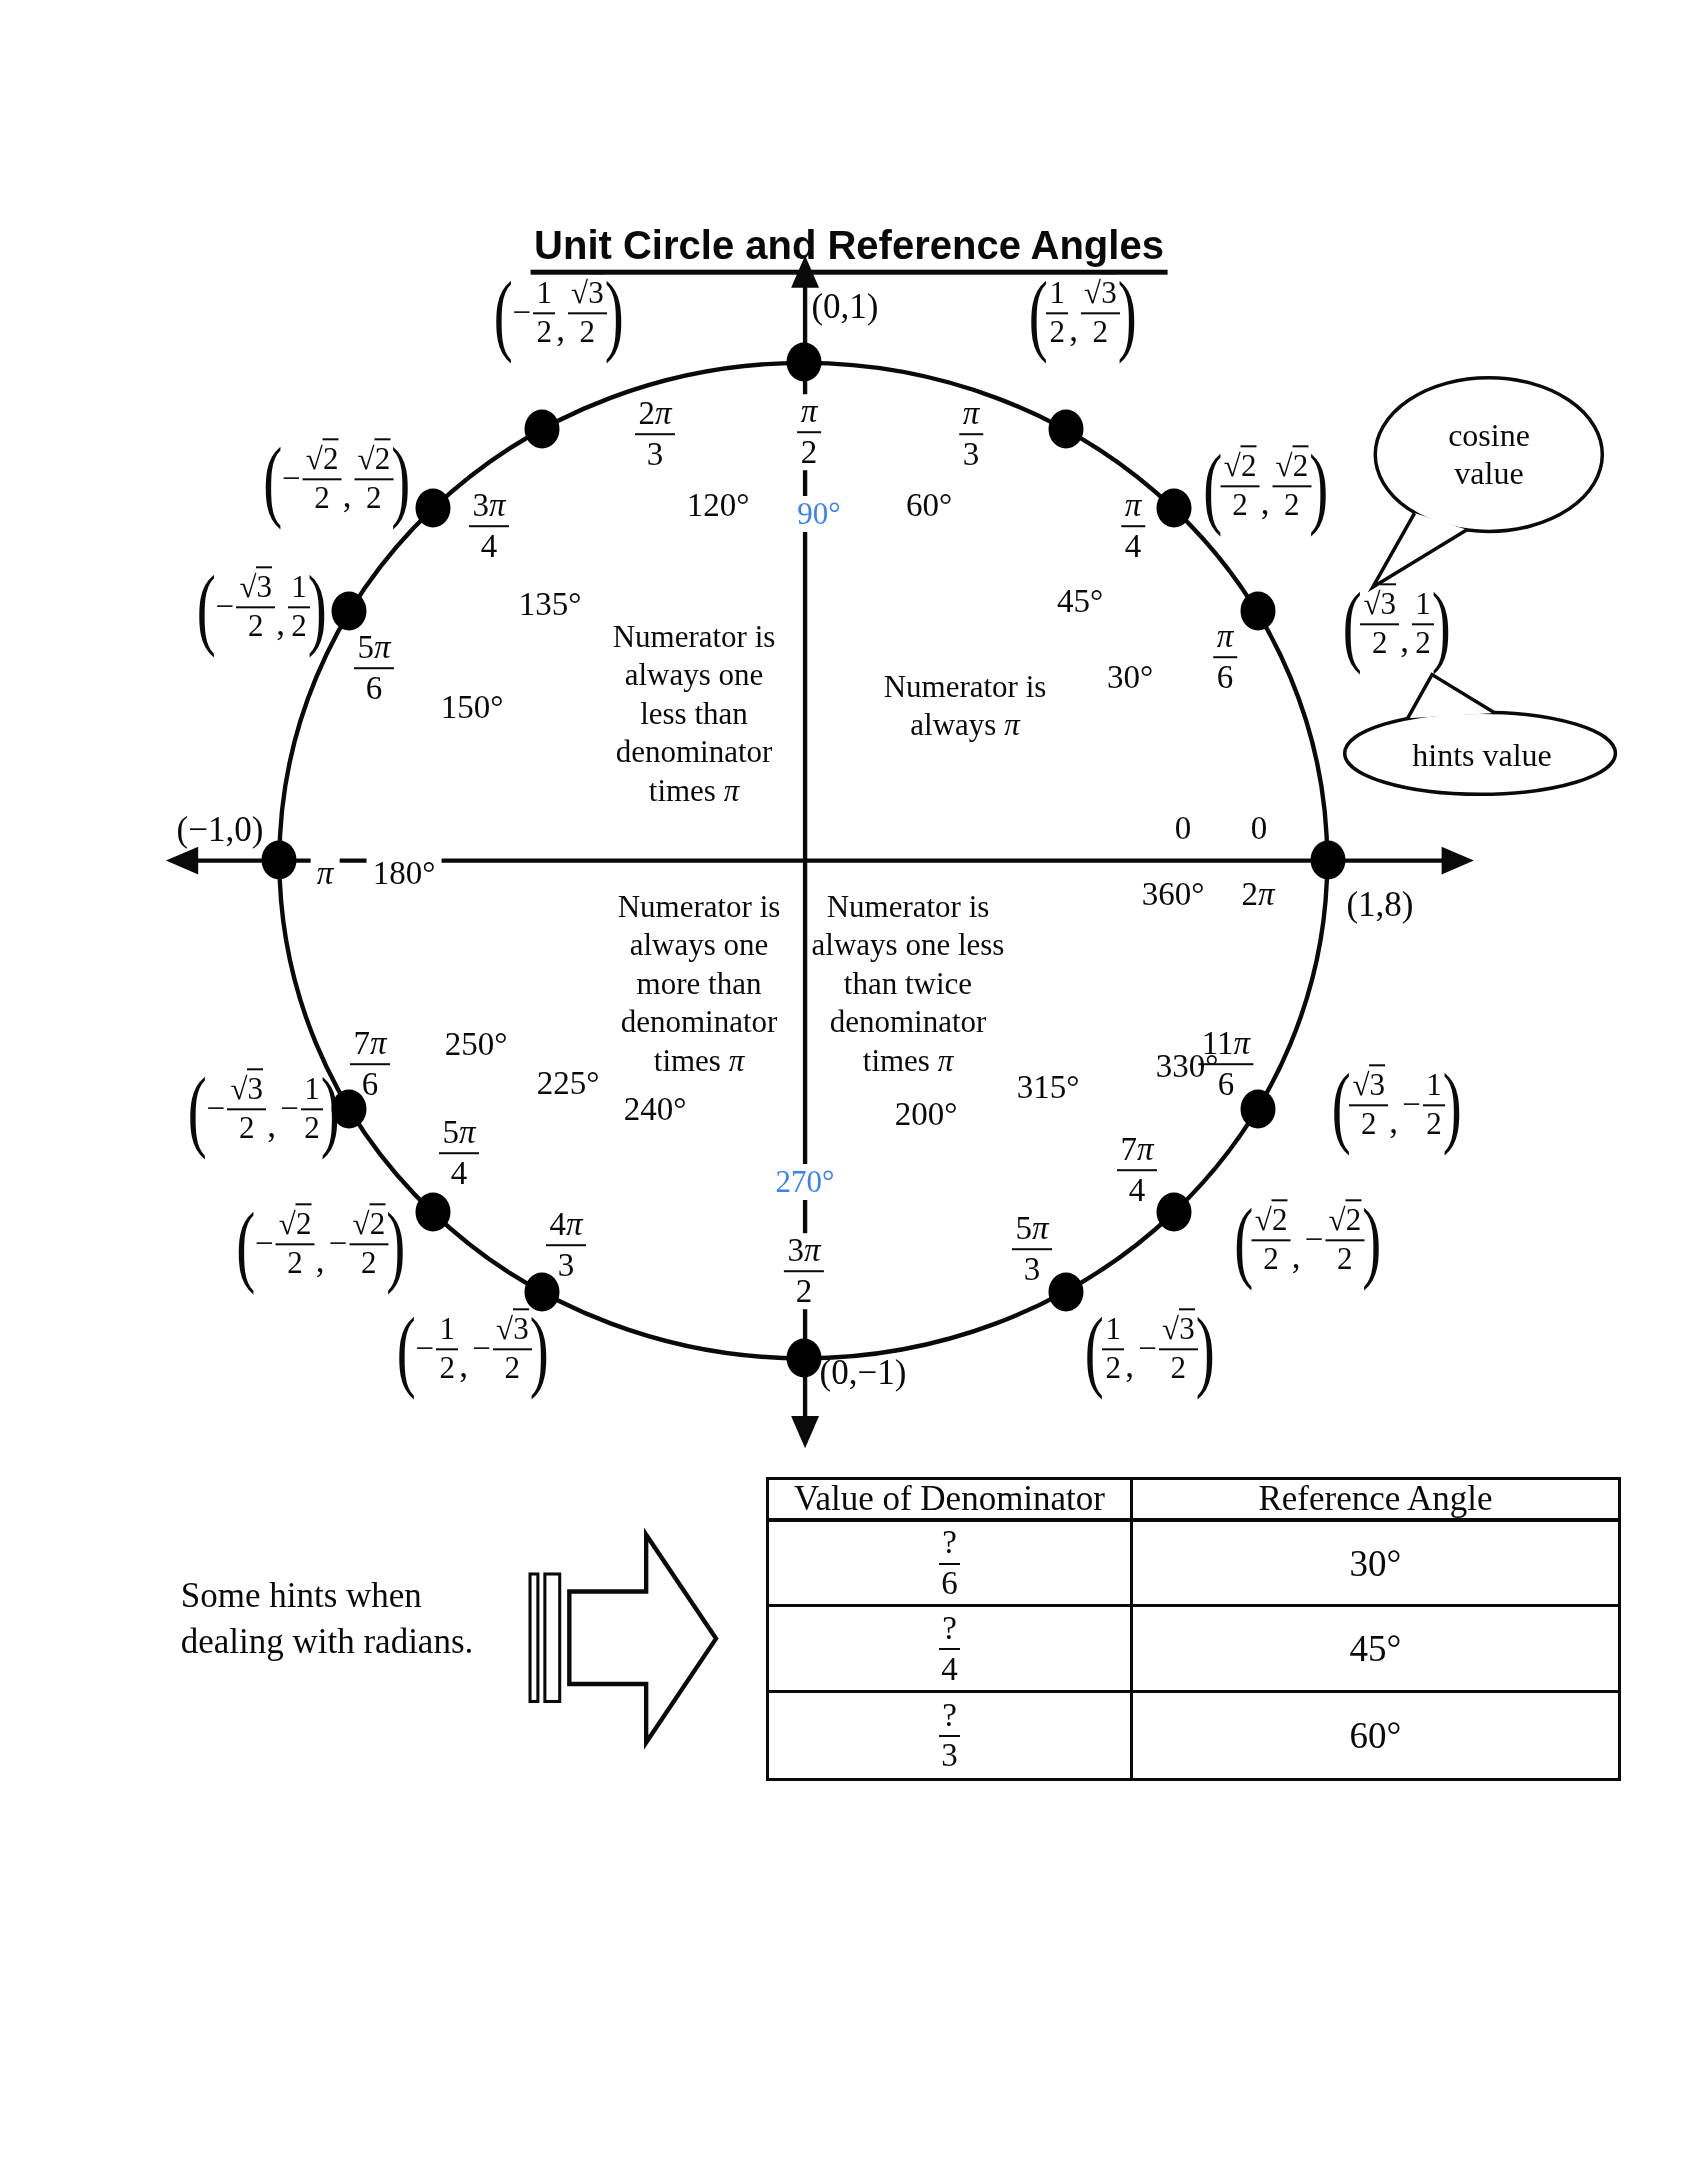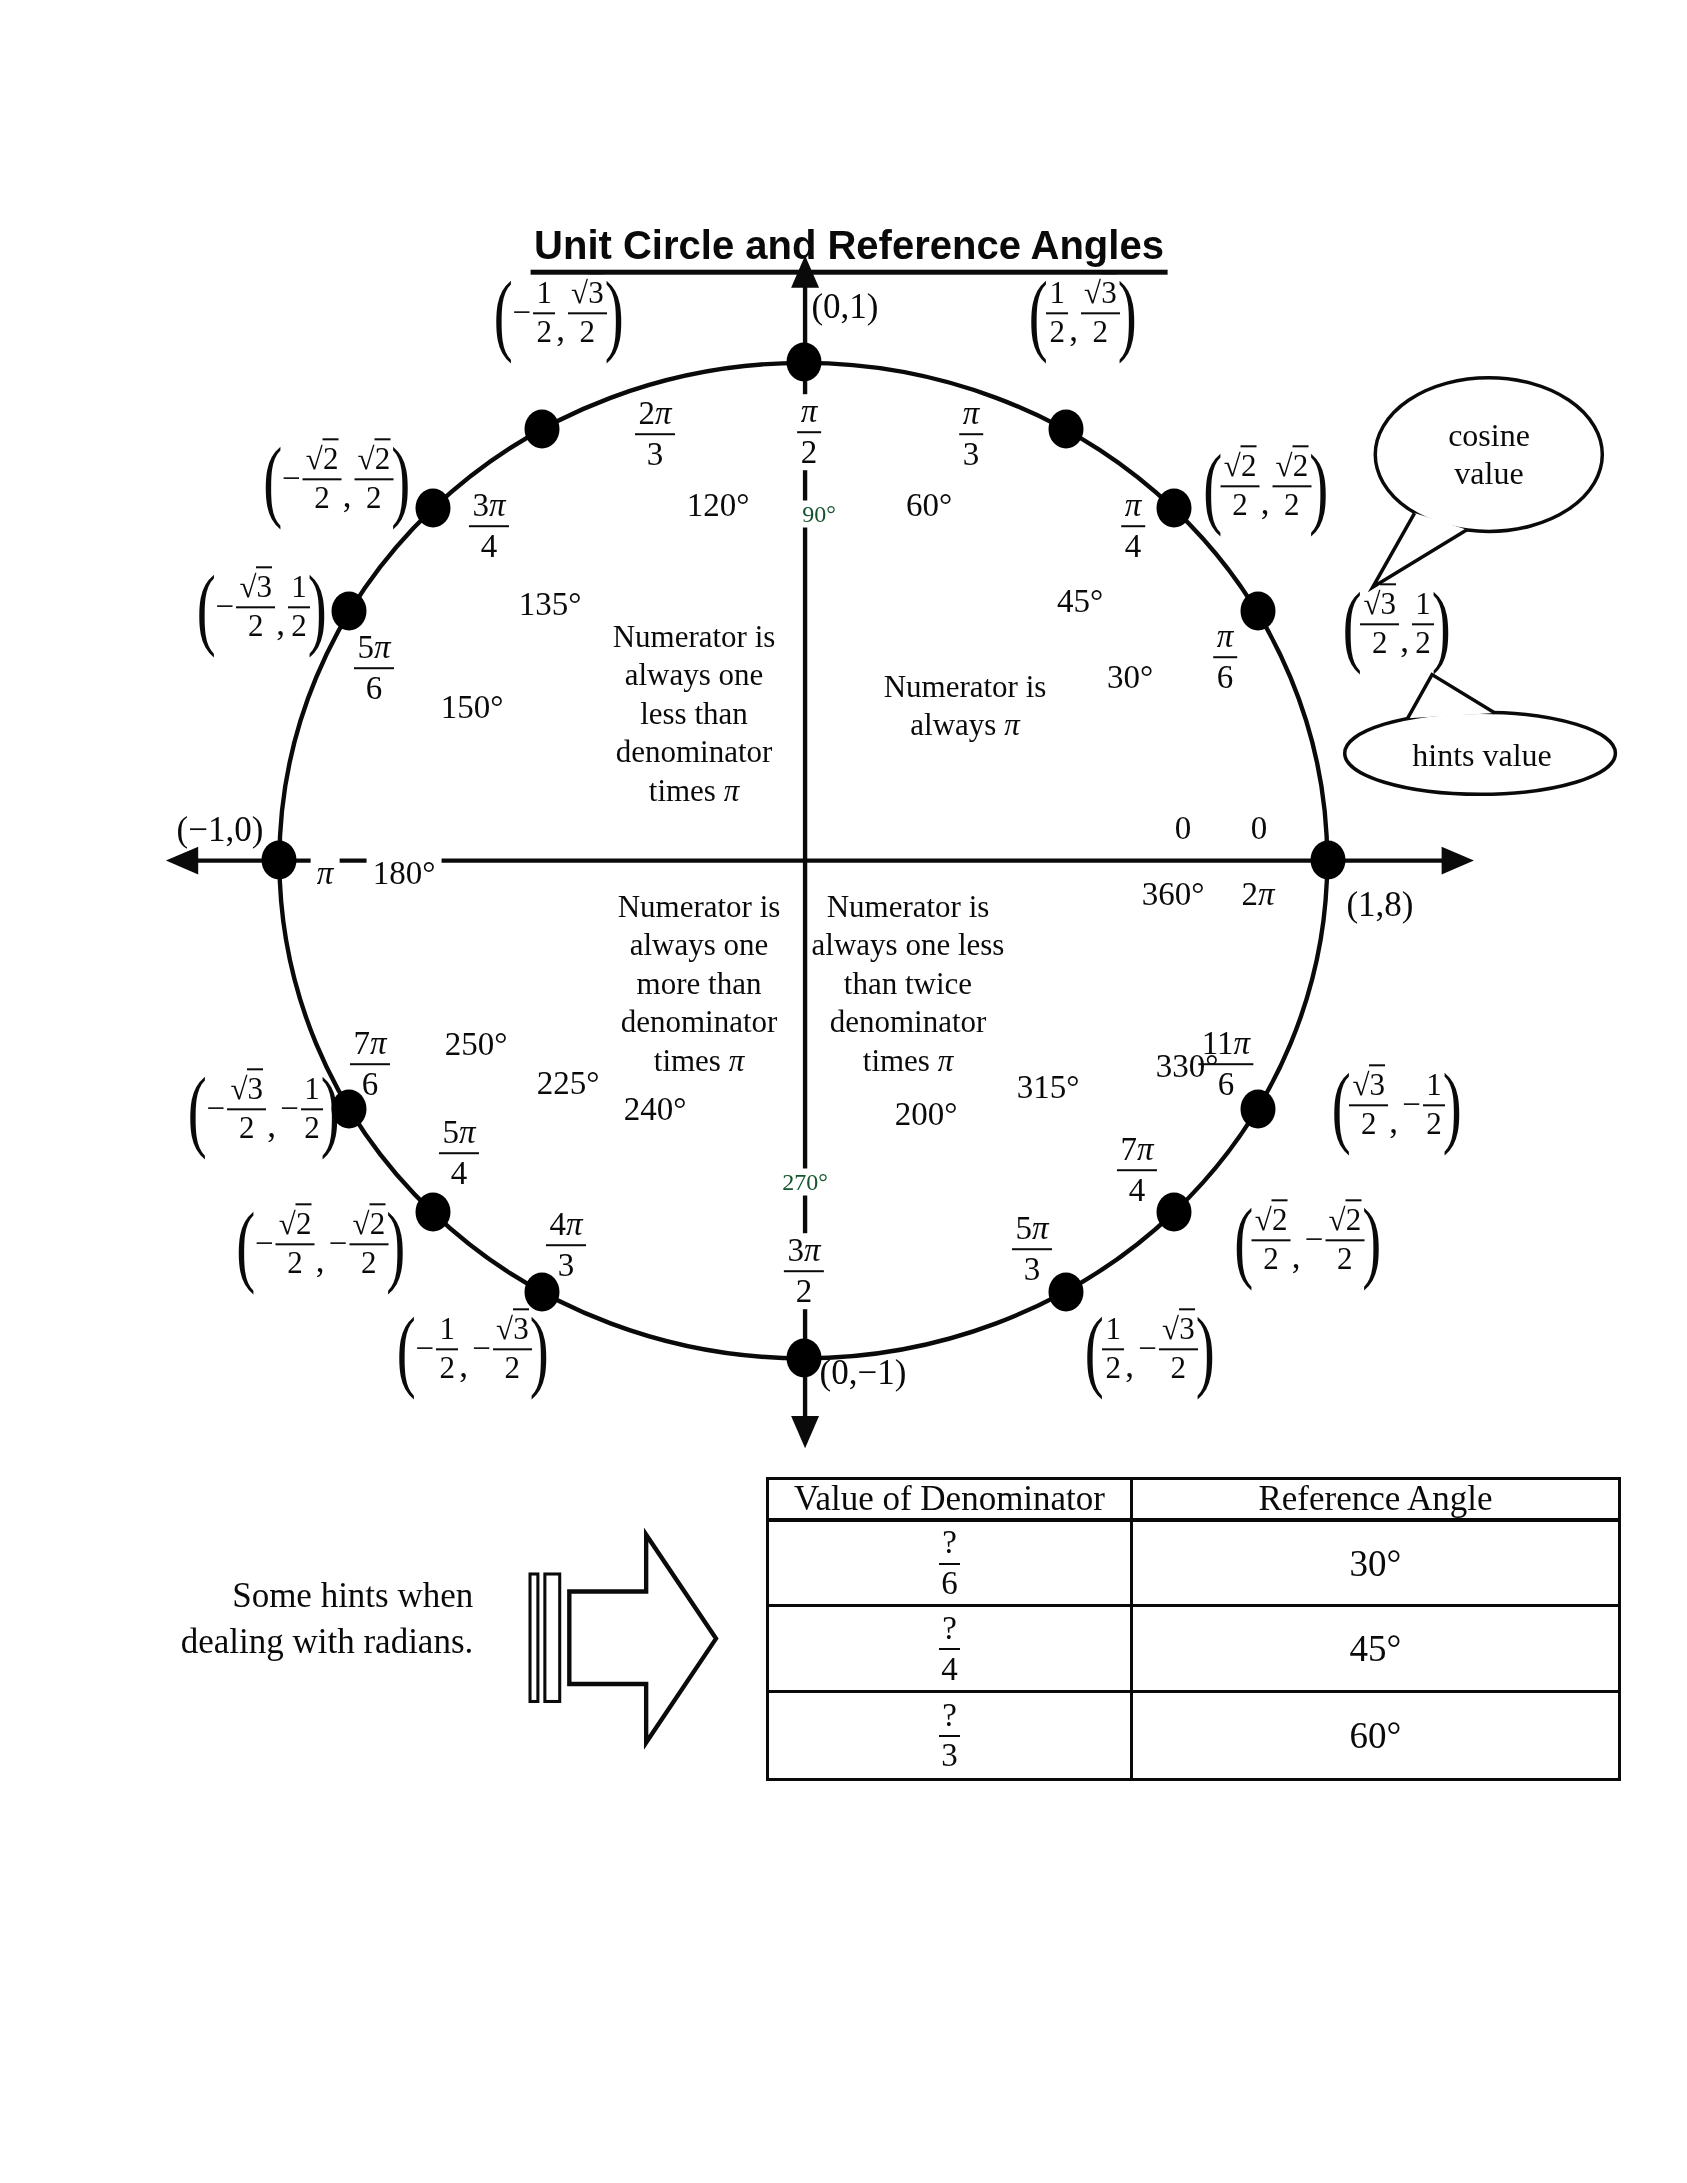--- a/index.html
+++ b/index.html
@@ -5,39 +5,39 @@
   html,body{margin:0;padding:0;background:#fff;}
   .page{position:relative;width:1687px;height:2184px;background:#fff;overflow:hidden;
         font-family:"Liberation Serif",serif;color:#0a0a0a;}
   svg.art{position:absolute;left:0;top:0;width:1687px;height:2184px;}
   .title{position:absolute;left:849px;top:222px;transform:translate(-50%,-50%);
          font-family:"Liberation Sans",sans-serif;font-weight:bold;font-size:40px;
          border-bottom:5.2px solid #0a0a0a;padding:0 3.5px 2.6px;white-space:nowrap;}
   .lbl{position:absolute;transform:translate(-50%,-50%);white-space:nowrap;text-align:center;}
   .bg{background:#fff;padding:0 6.1px;}
   .deg{font-size:33px;}
-  .deg.muted{color:#14532d;font-size:24px;}
+  .deg.muted{color:#3b82f6;font-size:31px;}
   .pt{font-size:35px;}
   .coord{font-size:31px;}
   .radl{font-size:33px;}
   .fr{display:inline-block;vertical-align:middle;text-align:center;line-height:1.05;}
   .fr .nu{display:block;border-bottom:2.6px solid #0a0a0a;padding:0 3.5px 2.6px;}
   .fr .de{display:block;padding-top:1.7px;}
   .pa{display:inline-block;font-size:92px;line-height:0;vertical-align:middle;
       transform:scaleX(.62);margin:0 -7.9px;font-weight:400;}
   .cm{display:inline-block;font-size:35px;transform:translateY(21px);margin:0 2.6px 0 0.9px;}
   .mi{font-size:33px;vertical-align:middle;margin:0 1.7px;}
   .pi{font-style:italic;}
   .sq{white-space:nowrap;}
   .sq .ov{border-top:2.6px solid #0a0a0a;padding-top:0.9px;}
   .note{font-size:31px;line-height:1.24;}
   .bubble-text{position:absolute;transform:translate(-50%,-50%);text-align:center;
                font-size:32px;line-height:1.2;}
   .hints{position:absolute;left:327px;top:1618px;transform:translate(-50%,-50%);
-         text-align:right;font-size:35px;line-height:1.3;white-space:nowrap;}
+         text-align:left;font-size:35px;line-height:1.3;white-space:nowrap;}
   .dot{position:absolute;width:35px;height:39px;border-radius:50%;background:#000;
        transform:translate(-50%,-50%);}
   .reftable{position:absolute;left:766px;top:1477px;width:855px;height:304px;
             box-sizing:border-box;border:3.5px solid #0a0a0a;display:grid;
             grid-template-columns:364px 1fr;grid-template-rows:42px 1fr 1fr 1fr;}
   .cell{display:flex;align-items:center;justify-content:center;box-sizing:border-box;}
   .cell.c1{border-right:3.5px solid #0a0a0a;}
   .cell.hdr{border-bottom:4.4px solid #0a0a0a;font-size:35px;}
   .cell.rb{border-bottom:3.5px solid #0a0a0a;}
   .cell .fr{font-size:33px;}

